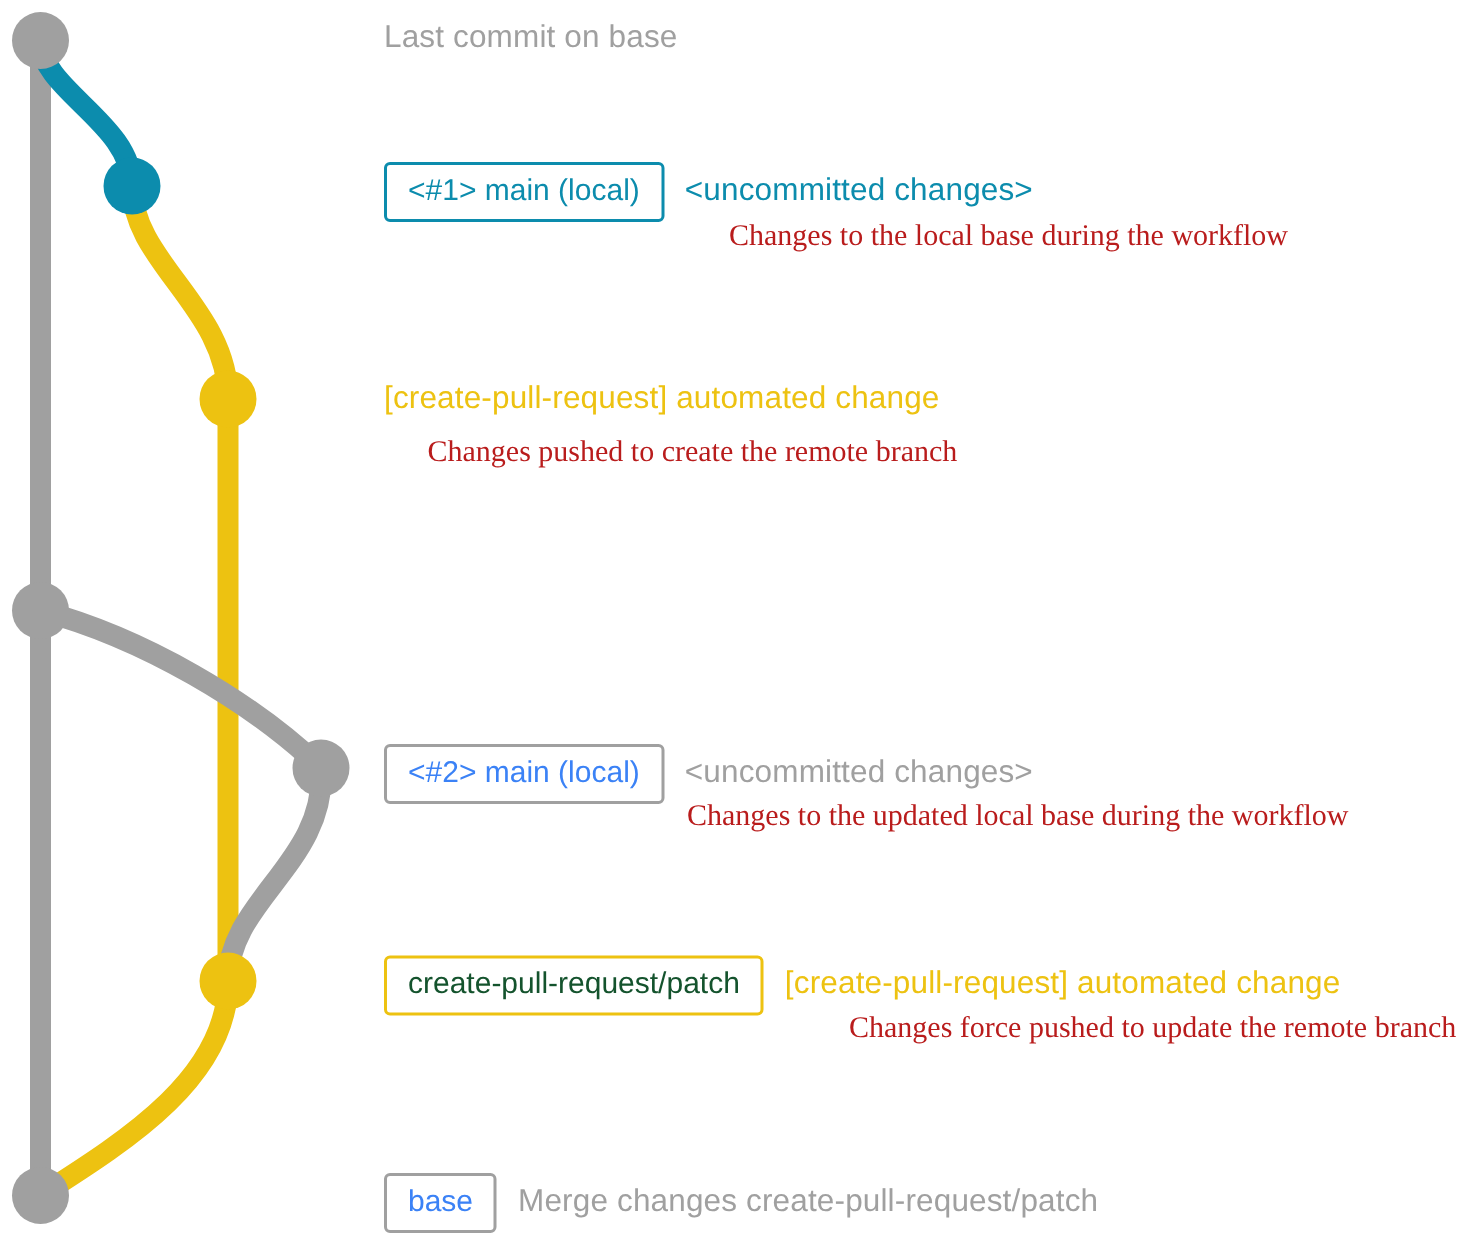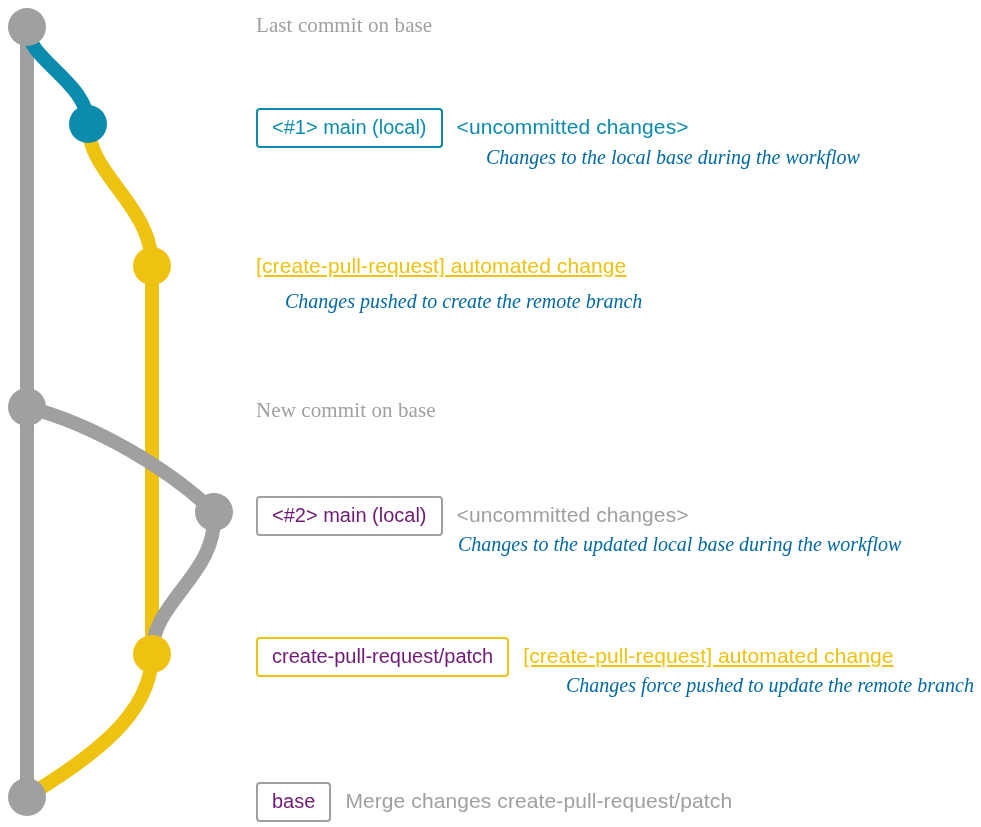--- a/index.html
+++ b/index.html
@@ -36,59 +36,58 @@
   
   .row {
     position: absolute;
     display: flex;
     align-items: baseline;
     white-space: nowrap;
   }
 
   
   .caption {
-    font-family: Liberation Serif, serif;
+    font-family: Liberation Sans, sans-serif;
     font-size: 21px;
     color: #a0a0a0;
     letter-spacing: 0.1px;
   }
 
   
   .tag {
     display: inline-block;
     font-family: "Liberation Sans", sans-serif;
     font-size: 20px;
     line-height: 1;
     padding: 7px 14px 9px 14px;
     border-radius: 4px;
     border: 2px solid currentColor;
     background: #ffffff;
   }
   .tag-blue   { color: #0c8cad; border-color: #0c8cad; }
-  .tag-grey   { color: #701a75; border-color: #a0a0a0; }
-  .tag-yellow { color: #701a75; border-color: #edc211; }
+  .tag-grey   { color: #3b82f6; border-color: #a0a0a0; }
+  .tag-yellow { color: #14532d; border-color: #edc211; }
 
   
   .subject {
     font-family: "Liberation Sans", sans-serif;
     font-size: 21px;
     letter-spacing: 0.1px;
   }
   .subject-blue   { color: #0c8cad; }
   .subject-grey   { color: #a0a0a0; }
-  .subject-yellow { color: #edc211; text-decoration: underline; }
+  .subject-yellow { color: #edc211; }
 
   
   .note {
     position: absolute;
     font-family: "Liberation Serif", serif;
     font-size: 20px;
-    color: #0369a1;
+    color: #b91c1c;
     white-space: nowrap;
-    font-style: italic;
   }
 
   .pill-gap { margin-right: 14px; }
 </style>
 </head>
 <body>
 
 <svg id="graph-canvas" viewBox="0 0 981 827">
 
   <path d="M 27 27 L 27 407" fill="none" stroke="#a0a0a0" stroke-width="14" stroke-linecap="round"></path>
@@ -125,23 +124,20 @@
     <span class="tag tag-blue pill-gap">&lt;#1&gt; main (local)</span>
     <span class="subject subject-blue">&lt;uncommitted changes&gt;</span>
   </div>
   <div class="note" style="left:486px; top:146px;">Changes to the local base during the workflow</div>
 
   <div class="row" style="left:256px; top:254px;">
     <span class="subject subject-yellow">[create-pull-request] automated change</span>
   </div>
   <div class="note" style="left:270px; top:290px;margin-left:15px;">Changes pushed to create the remote branch</div>
 
-  <div class="row" style="left:256px; top:398px;">
-    <span class="caption">New commit on base</span>
-  </div>
 
   <div class="row" style="left:256px; top:496px;">
     <span class="tag tag-grey pill-gap">&lt;#2&gt; main (local)</span>
     <span class="subject subject-grey">&lt;uncommitted changes&gt;</span>
   </div>
   <div class="note" style="left:458px; top:533px;">Changes to the updated local base during the workflow</div>
 
   <div class="row" style="left:256px; top:637px;">
     <span class="tag tag-yellow pill-gap">create-pull-request/patch</span>
     <span class="subject subject-yellow">[create-pull-request] automated change</span>

